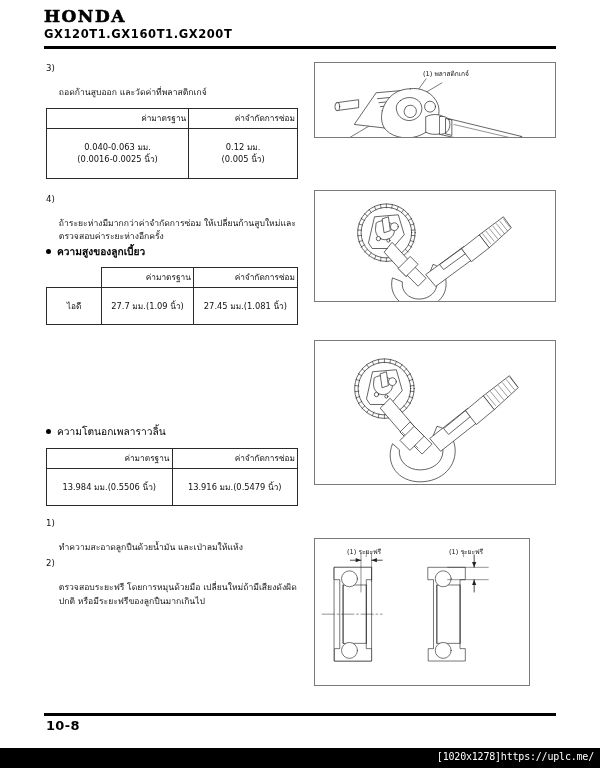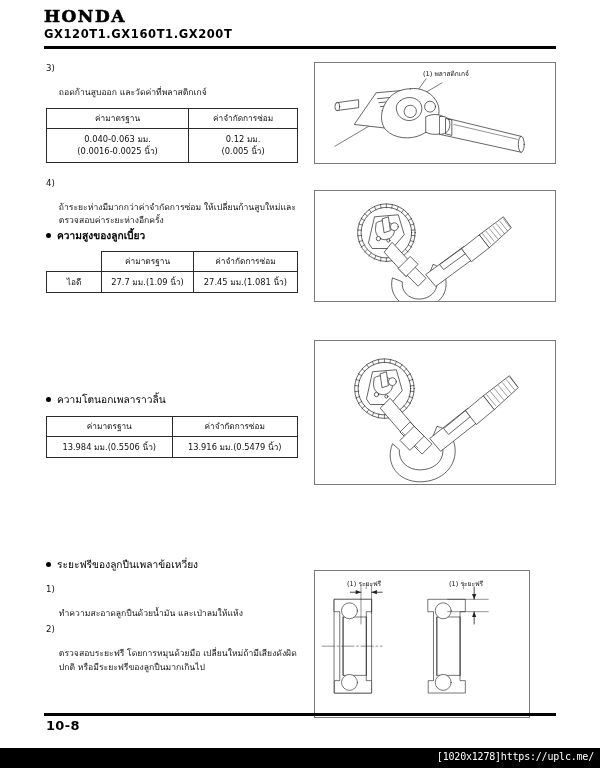--- a/index.html
+++ b/index.html
@@ -79,24 +79,24 @@
   table.spec {
     border-collapse: collapse;
     width: 100%;
     font-size: 8.3px;
     color: #111;
   }
   table.spec td, table.spec th {
     border: 1px solid #2a2a2a;
     text-align: center;
     font-weight: normal;
-    padding: 4px 2px;
+    padding: 12px 2px;
     line-height: 1.5;
   }
-  table.spec th { padding: 3px 2px; }
+  table.spec th { padding: 3px 2px; text-align: right; }
   table.spec td.rowlabel { width: 22%; }
   .t-noborder-tl { border-top: none !important; border-left: none !important; }
 
   
   .panel {
     position: absolute;
     border: 1px solid #7a7a7a;
     background: #fff;
     overflow: hidden;
   }
@@ -211,37 +211,33 @@
         <th>ค่ามาตรฐาน</th>
         <th>ค่าจำกัดการซ่อม</th>
       </tr>
       <tr>
         <td>13.984 มม.(0.5506 นิ้ว)</td>
         <td>13.916 มม.(0.5479 นิ้ว)</td>
       </tr>
     </tbody>
       </table>
 
-    <div class="section-head" style="margin-top:98px;">
-      <span class="bullet"></span>
-      <span>ระยะฟรีของลูกปืนเพลาข้อเหวี่ยง</span>
-    </div>
 
     <div class="para" style="margin-top:11px;">
       <span class="num">1)</span>
       <span class="txt">ทำความสะอาดลูกปืนด้วยน้ำมัน และเป่าลมให้แห้ง</span>
     </div>
     <div class="para" style="margin-top:3px;">
       <span class="num">2)</span>
       <span class="txt">ตรวจสอบระยะฟรี โดยการหมุนด้วยมือ เปลี่ยนใหม่ถ้ามีเสียงดังผิดปกติ หรือมีระยะฟรีของลูกปืนมากเกินไป</span>
     </div>
 
   </div>
 
-  <div class="panel" style="left:314px; top:62px; width:242px; height:102px;">
+  <div class="panel" style="left:314px; top:62px; width:242px; height:76px;">
     <div class="panel-label" style="left:108px; top:5px;">(1) พลาสติกเกจ์</div>
     <svg class="art" viewBox="0 0 242 102">
       <g fill="none" stroke="#222" stroke-width="0.7" stroke-linejoin="round" stroke-linecap="round">
 
         <line x1="112" y1="16" x2="96" y2="38" stroke-width="0.6"></line>
 
         <line x1="20" y1="84" x2="128" y2="20" stroke-width="0.6"></line>
 
         <path d="M62 30 L96 27 L74 66 L40 62 Z" fill="#fff"></path>
 
@@ -416,21 +412,21 @@
           <line x1="181" y1="48" x2="190" y2="59"></line>
             <line x1="185" y1="45" x2="194" y2="56"></line>
           <line x1="189" y1="42" x2="197.5" y2="52.5"></line>
             <line x1="193" y1="39" x2="201" y2="49"></line>
           <line x1="196.5" y1="36.5" x2="204" y2="46"></line>
         </g>
       </g>
     </svg>
   </div>
 
-  <div class="panel" style="left:314px; top:538px; width:216px; height:148px;margin-top:32px;">
+  <div class="panel" style="left:314px; top:538px; width:216px; height:148px;">
     <div class="panel-label" style="left:32px; top:7px;">(1) ระยะฟรี</div>
     <div class="panel-label" style="left:134px; top:7px;">(1) ระยะฟรี</div>
     <svg class="art" viewBox="0 0 242 148">
       <g fill="none" stroke="#222" stroke-width="0.7" stroke-linejoin="round" stroke-linecap="round">
 
         <rect x="22" y="32" width="42" height="106" fill="#fff"></rect>
 
         <path d="M22 32 L64 32 L64 46 L58 46 L58 124 L64 124 L64 138 L22 138 L22 124 L28 124 L28 46 L22 46 Z" fill="#fff"></path>
 
         <rect x="32" y="52" width="26" height="66" fill="#fff"></rect>

